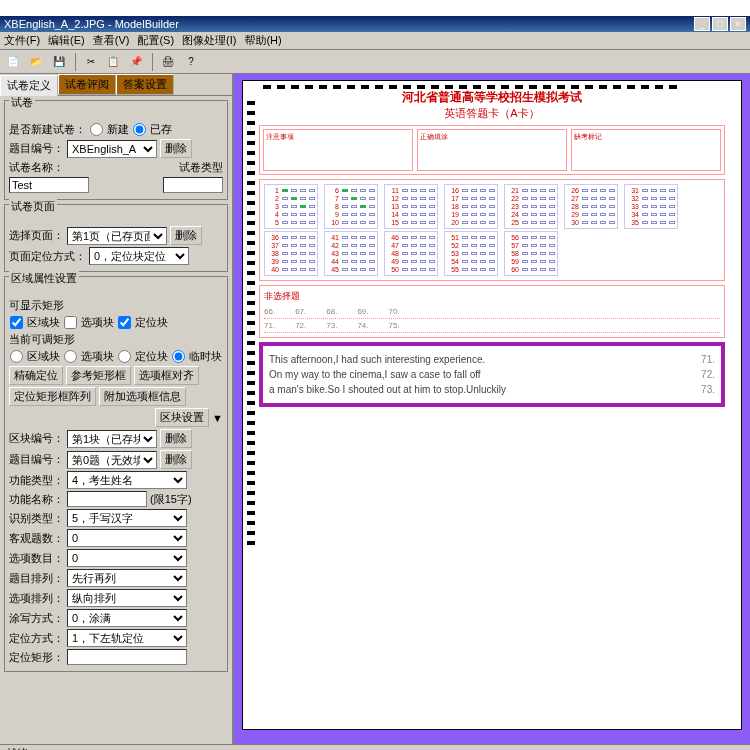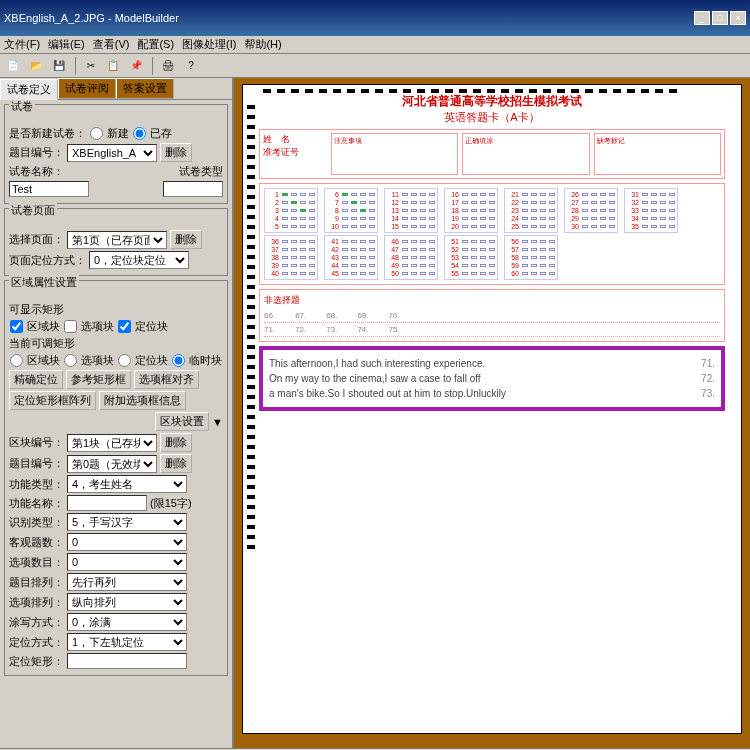--- a/index.html
+++ b/index.html
@@ -1,17 +1,17 @@
 <!DOCTYPE html>
 <html><head>
 <meta charset="utf-8">
 <style>
 * { box-sizing: border-box; margin: 0; padding: 0; font-family: "SimSun", "Microsoft YaHei", sans-serif; }
 body { background: #fff; width: 750px; height: 750px; overflow: hidden; font-size: 11px; }
-.titlebar { background: linear-gradient(#0a246a, #3a6ea5); color: #fff; height: 36px; display: flex; align-items: center; padding: 0 4px; justify-content: space-between; }
+.titlebar { background: linear-gradient(#0a246a, #3a6ea5); color: #fff; height: 16px; display: flex; align-items: center; padding: 0 4px; justify-content: space-between; margin-top: 16px; }
 .titlebar span { font-size: 11px; }
 .winbtns { display: flex; gap: 2px; }
 .winbtn { width: 16px; height: 14px; background: #d4d0c8; border: 1px solid #fff; font-size: 9px; text-align: center; line-height: 12px; font-family: sans-serif; }
 .menubar { background: #d4d0c8; height: 18px; display: flex; align-items: center; padding: 0 4px; gap: 8px; border-bottom: 1px solid #808080; }
 .menubar span { font-size: 11px; }
 .toolbar { background: #d4d0c8; height: 24px; display: flex; align-items: center; padding: 0 4px; gap: 3px; border-bottom: 1px solid #808080; }
 .tbtn { width: 20px; height: 20px; background: #d4d0c8; border: 1px solid #d4d0c8; display: flex; align-items: center; justify-content: center; font-size: 10px; }
 .sep { width: 1px; height: 18px; background: #808080; margin: 0 2px; }
 .main { display: flex; height: 670px; background: #d4d0c8; }
 .leftpanel { width: 234px; background: #d4d0c8; border-right: 2px inset #808080; display: flex; flex-direction: column; }
@@ -20,21 +20,21 @@
 .tab.active { background: #e8e8e8; border-bottom: 1px solid #e8e8e8; position: relative; top: 1px; }
 .panelbody { padding: 4px; overflow-y: auto; flex: 1; font-size: 11px; }
 .group { border: 1px solid #808080; padding: 4px; margin-bottom: 4px; }
 .group-title { font-size: 11px; position: relative; top: -10px; background: #d4d0c8; display: inline-block; padding: 0 2px; }
 .row { display: flex; align-items: center; gap: 3px; margin: 2px 0; font-size: 11px; flex-wrap: wrap; }
 .row label { white-space: nowrap; }
 input[type=text].fld { border: 1px inset #808080; background: #fff; height: 16px; font-size: 11px; padding: 0 2px; }
 select.fld { border: 1px inset #808080; background: #fff; height: 18px; font-size: 11px; }
 .btn { background: #d4d0c8; border: 1px outset #fff; padding: 1px 4px; font-size: 11px; cursor: pointer; }
 input[type=radio], input[type=checkbox] { margin: 0 1px; }
-.rightpanel { flex: 1; background: #a16207; padding: 6px; overflow: hidden; position: relative; }
+.rightpanel { flex: 1; background: #8b5cf6; padding: 6px; overflow: hidden; position: relative; }
 .sheet { background: #fff; width: 500px; height: 650px; margin: 0 auto; padding: 8px; font-size: 8px; border: 1px solid #000; position: relative; }
 .sheet-header { text-align: center; color: #c00; font-size: 12px; font-weight: bold; }
 .sheet-sub { text-align: center; color: #c00; font-size: 11px; margin-bottom: 4px; }
 .sheet-idrow { display: flex; gap: 8px; font-size: 9px; color: #c00; border: 1px solid #f99; padding: 3px; margin: 2px 8px; height: 50px; }
 .bubble-section { border: 1px solid #f99; margin: 4px 8px; padding: 4px; }
 .bubble-grid { display: flex; flex-wrap: wrap; gap: 2px 6px; }
 .bubble-col { display: flex; flex-direction: column; gap: 1px; }
 .qrow { display: flex; align-items: center; gap: 3px; font-size: 7px; color: #888; }
 .qnum { width: 12px; text-align: right; color: #c00; font-size: 7px; }
 .bubble { width: 6px; height: 3px; border: 0.5px solid #88c; background: #fff; }
@@ -299,24 +299,20 @@
           <div class="mark"></div>
           <div class="mark"></div>
           <div class="mark"></div>
           <div class="mark"></div>
           <div class="mark"></div>
           <div class="mark"></div>
         </div>
       <div class="sheet-header">河北省普通高等学校招生模拟考试</div>
       <div class="sheet-sub">英语答题卡（A卡）</div>
       <div class="sheet-idrow">
-        <div style="width:60px">
-          <div>姓　名</div>
-          <div>准考证号</div>
-        </div>
         <div class="right-boxes" style="flex:1">
           <div>注意事项</div>
           <div>正确填涂</div>
           <div>缺考标记</div>
         </div>
       </div>
       <div class="bubble-section">
         <div class="bubble-grid" id="bubble-grid">
             <div class="bubble-col" style="border: 1px solid rgb(200, 200, 240); padding: 2px;">
               <div class="qrow">

